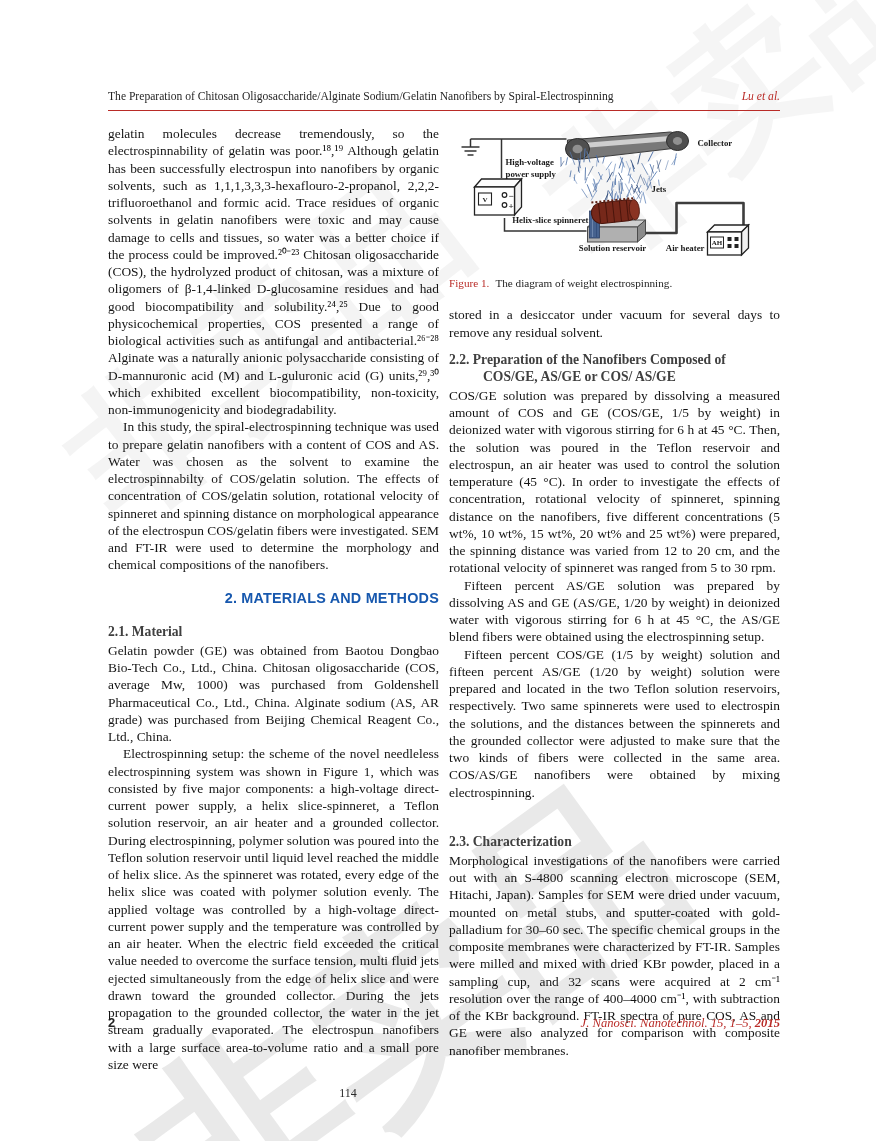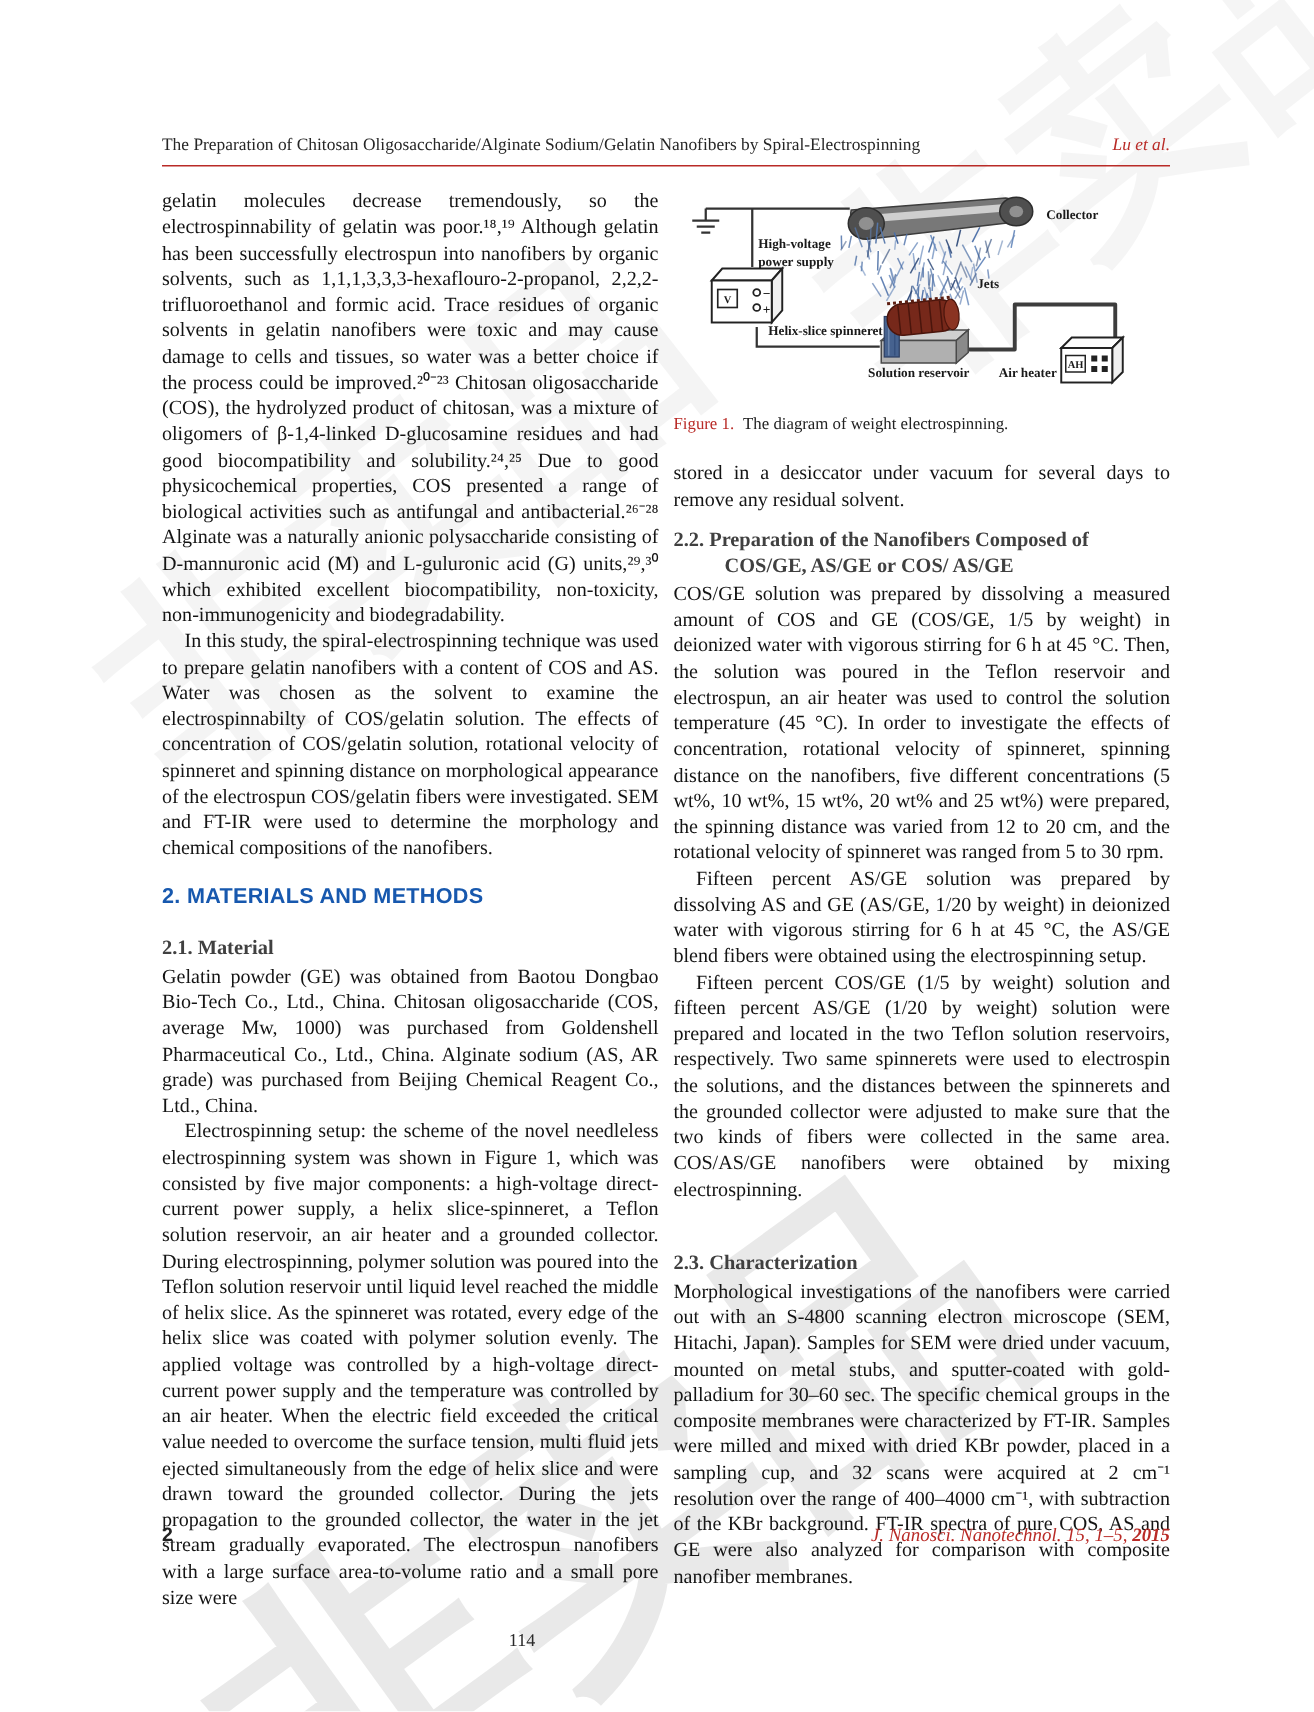--- a/index.html
+++ b/index.html
@@ -18,21 +18,21 @@
   .header .authors{color:#b92b27;font-style:italic;}
   .rule{position:absolute;left:108px;top:110px;width:672px;border-top:1.6px solid #b92b27;}
   
   .col{position:absolute;top:125px;width:331px;font-size:13.4px;line-height:17.25px;
        text-align:justify;color:#141414;}
   .col-left{left:108px;}
   .col-right{left:449px;}
   p{margin:0;}
   p.indent{text-indent:15px;}
   h2.sec{font-family:"Liberation Sans","DejaVu Sans",sans-serif;color:#1758ae;
-         font-size:14.4px;font-weight:bold;margin:16px 0 16px;text-align:left;letter-spacing:.2px;}
+         font-size:14.4px;font-weight:bold;margin:16px 0 16px;text-align:right;letter-spacing:.2px;}
   h3.sub{color:#404040;font-size:13.6px;font-weight:bold;margin:10px 0 2px;text-align:left;line-height:17px;}
   h3.hang{padding-left:34px;text-indent:-34px;}
   figure{margin:0;}
   .caption{font-size:11.2px;line-height:14px;margin:9px 0 16px;text-align:left;color:#222;}
   .caption .lbl{color:#b92b27;font-weight:normal;margin-right:6px;}
   
   .pageno{position:absolute;left:108px;top:1015px;font-family:"Liberation Sans",sans-serif;
           font-weight:bold;font-size:13px;color:#222;}
   .jref{position:absolute;right:96px;top:1016px;font-size:12.6px;color:#b92b27;font-style:italic;}
   .jref .yr{font-weight:bold;}

